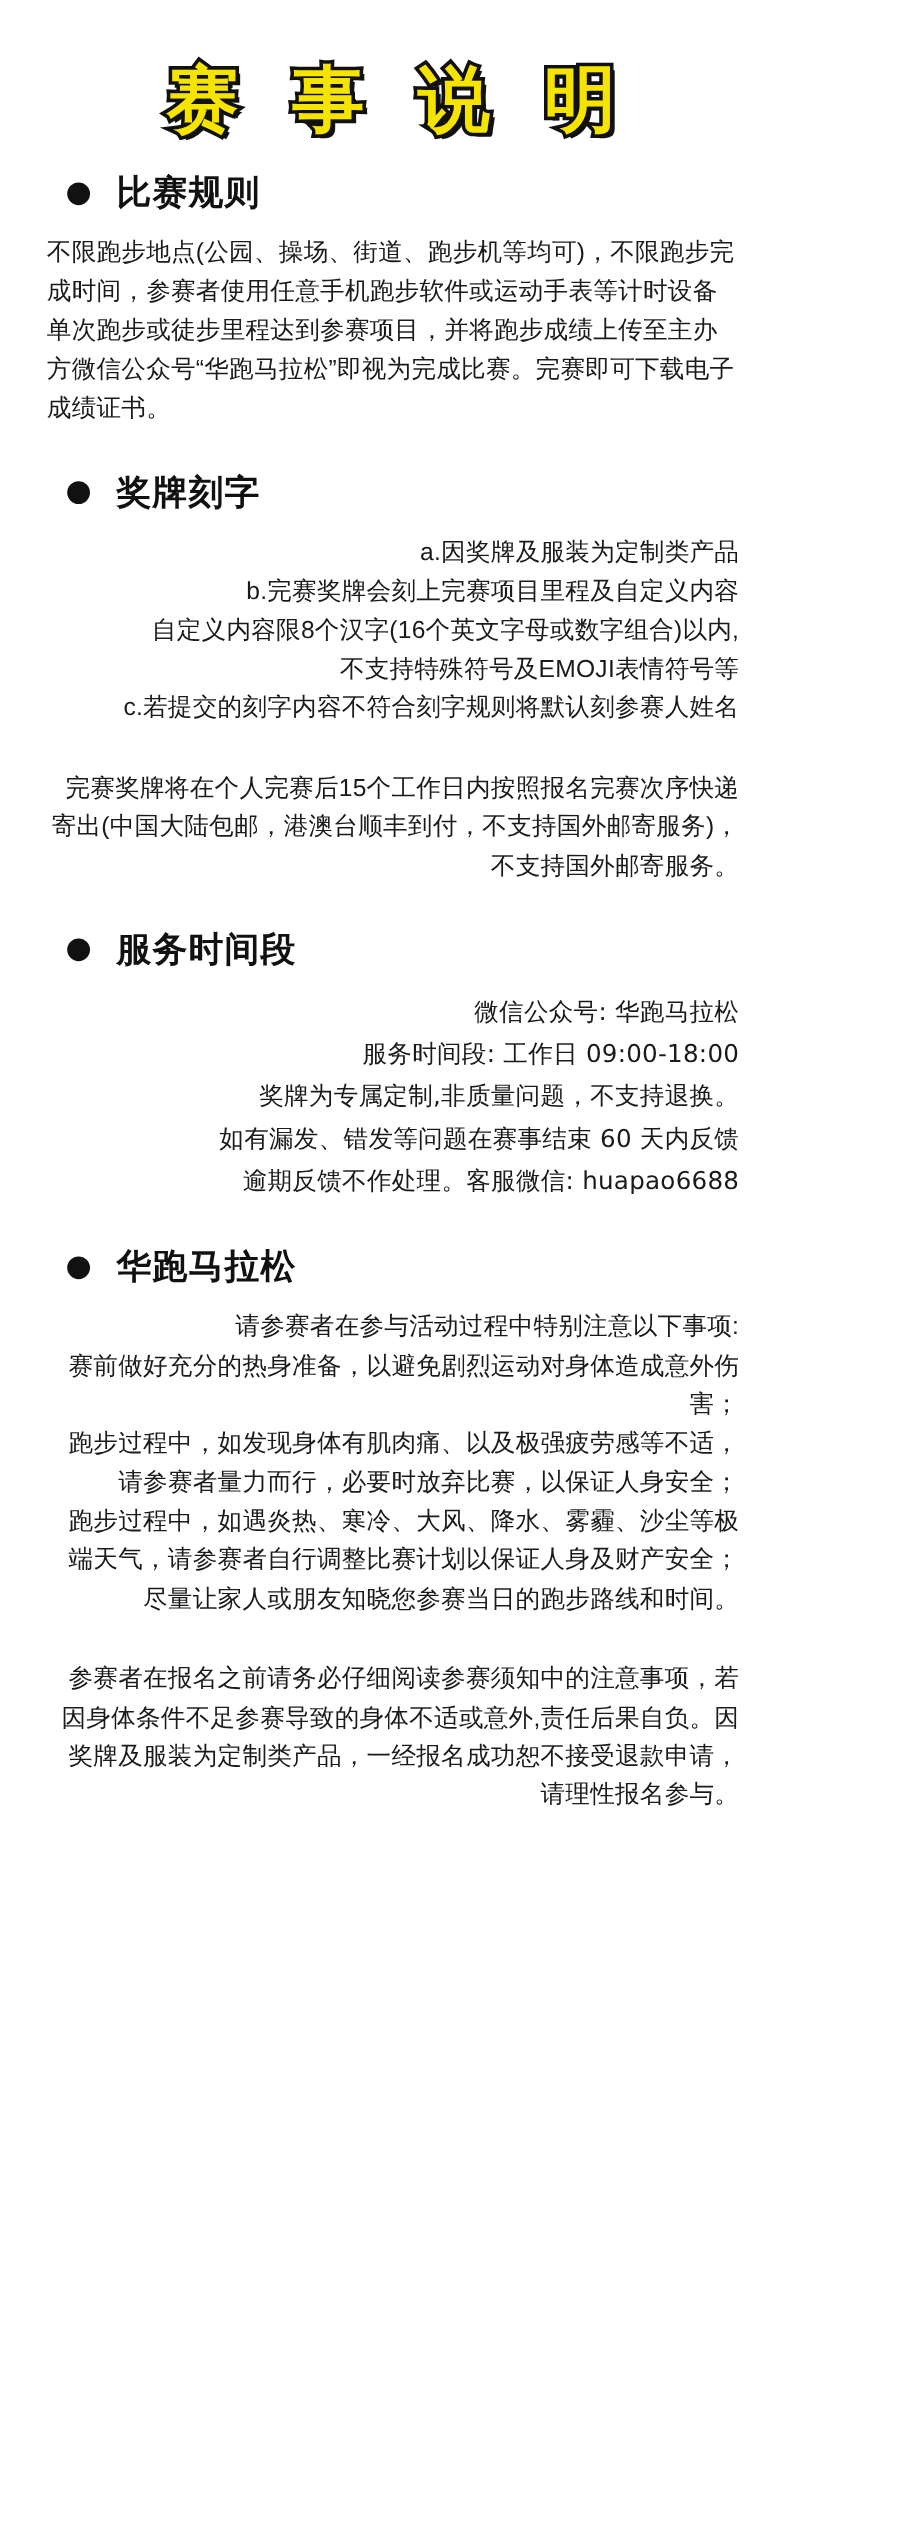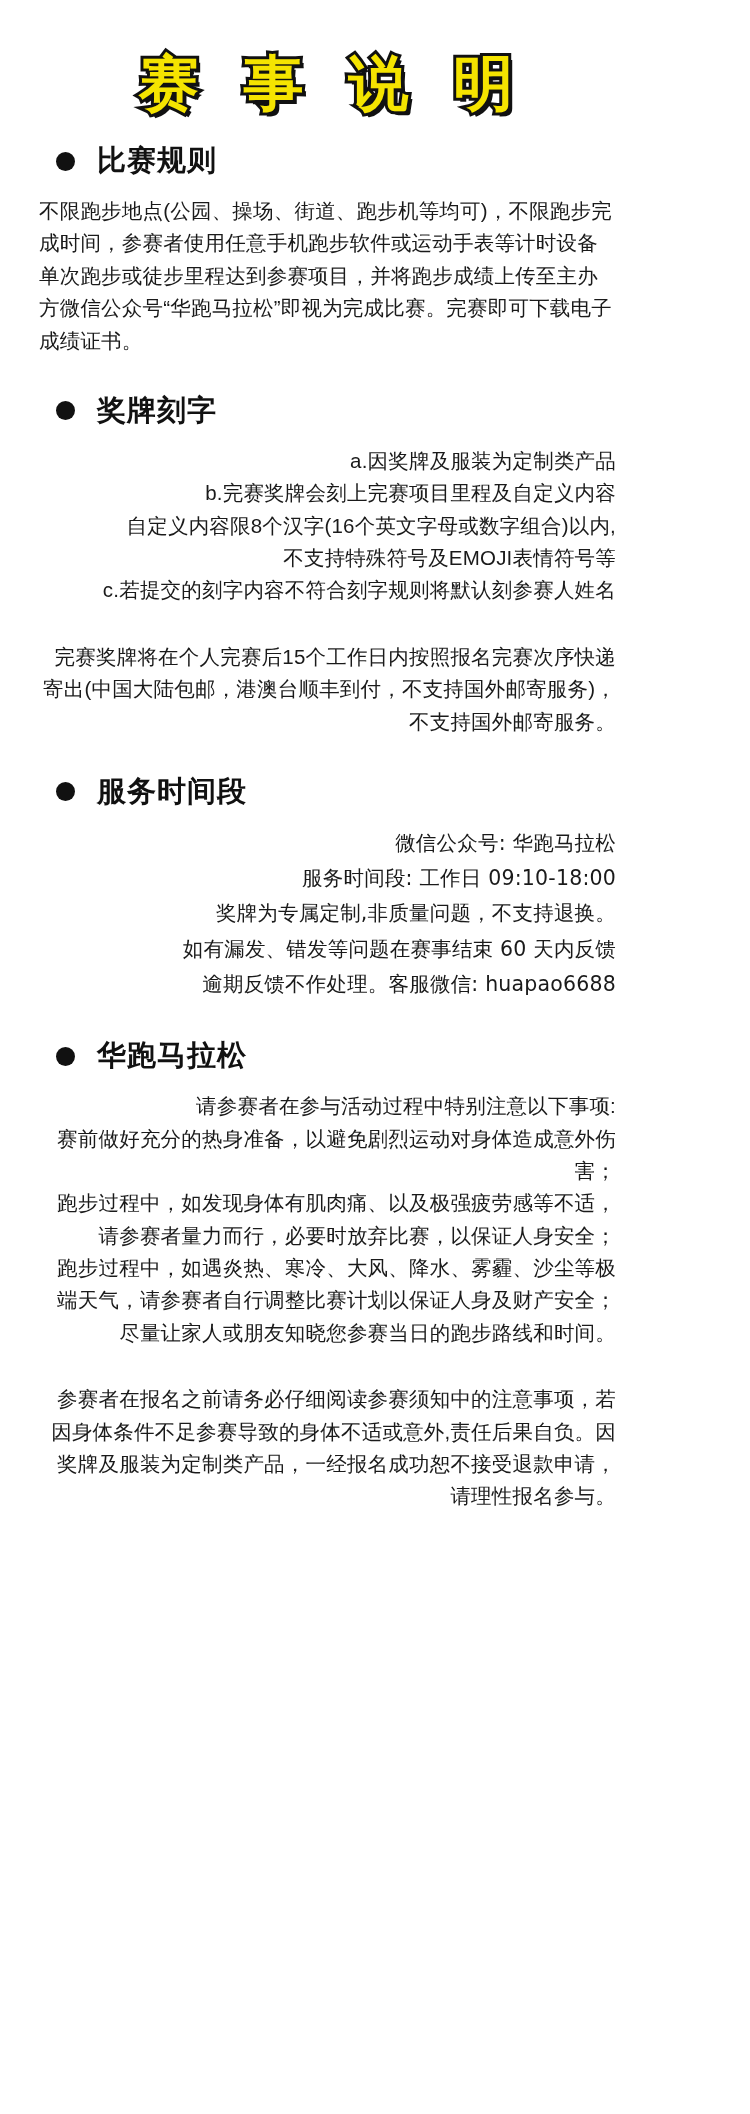--- a/index.html
+++ b/index.html
@@ -117,21 +117,21 @@
   <div class="section gap-lg">
     <p class="body-text indent-sm">完赛奖牌将在个人完赛后15个工作日内按照报名完赛次序快递寄出(中国大陆包邮，港澳台顺丰到付，不支持国外邮寄服务)，不支持国外邮寄服务。</p>
   </div>
 
   <div class="section gap-lg">
     <div class="sec-head">
       <span class="bullet"></span>
       <span class="sec-title">服务时间段</span>
     </div>
     <p class="body-text indent-md loose mono-ish">微信公众号: 华跑马拉松
-服务时间段: 工作日 09:10-18:00
+服务时间段: 工作日 09:00-18:00
 奖牌为专属定制,非质量问题，不支持退换。
 如有漏发、错发等问题在赛事结束 60 天内反馈
 逾期反馈不作处理。客服微信: huapao6688</p>
   </div>
 
   <div class="section gap-lg">
     <div class="sec-head">
       <span class="bullet"></span>
       <span class="sec-title">华跑马拉松</span>
     </div>

